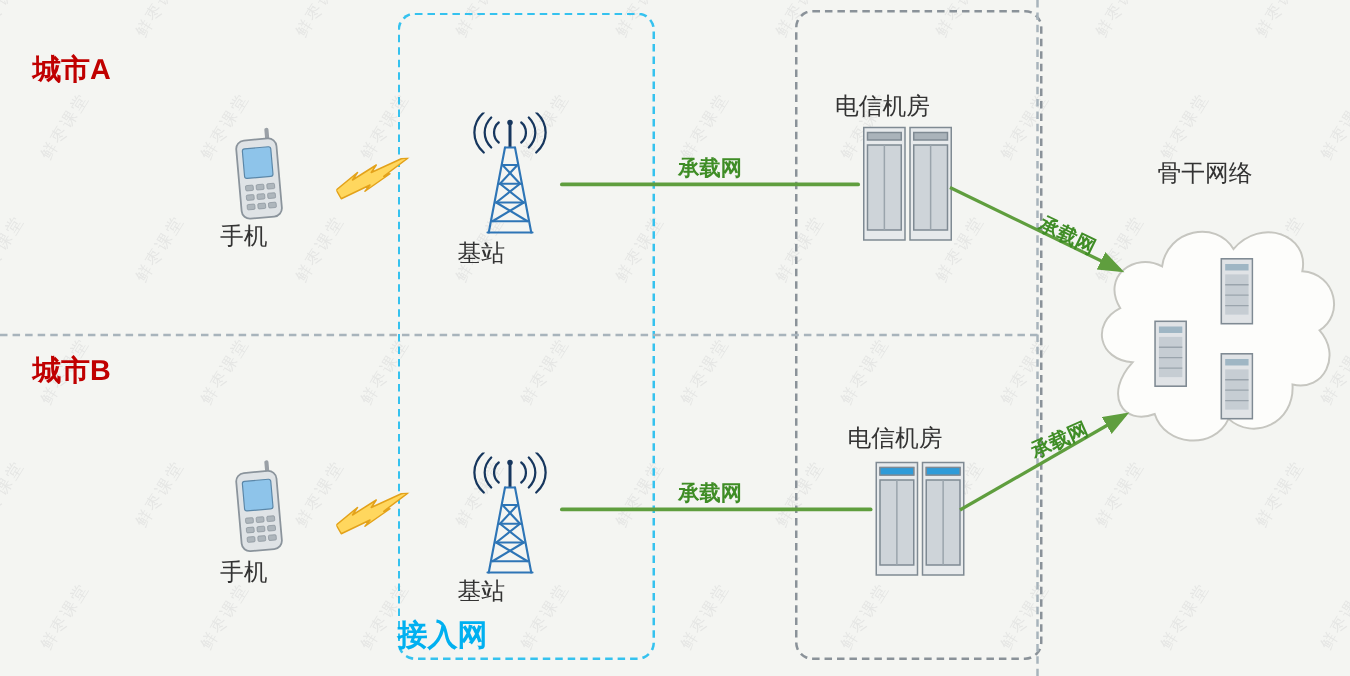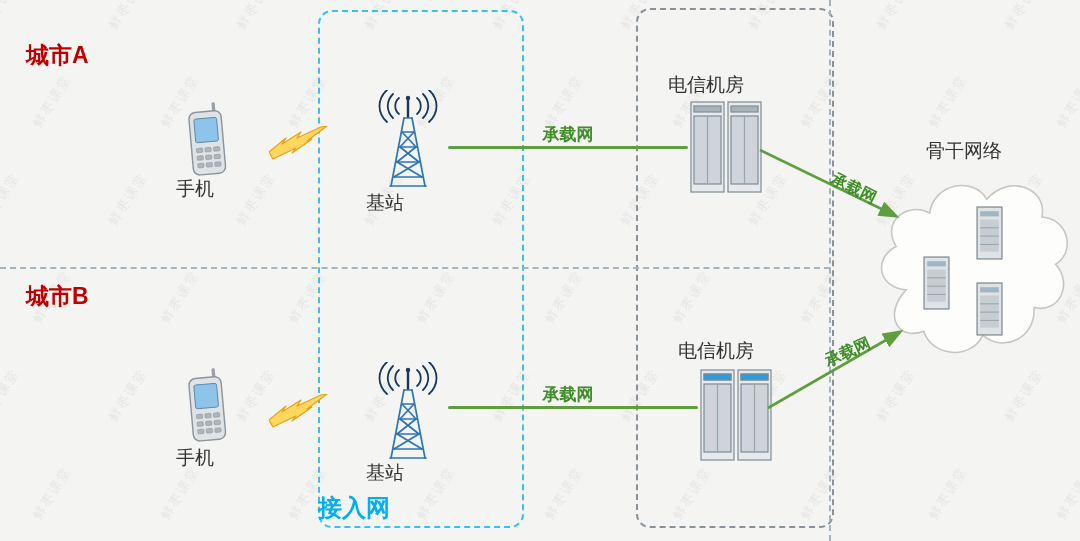--- a/index.html
+++ b/index.html
@@ -222,21 +222,21 @@
     <use href="#sym-cabinet"></use>
     <rect x="6" y="10" width="27" height="6" fill="#2f9bd8" stroke="#7f8a93" stroke-width="1"></rect>
     <rect x="43" y="10" width="27" height="6" fill="#2f9bd8" stroke="#7f8a93" stroke-width="1"></rect>
   </svg>
 
   <svg class="abs" style="left:866px;top:156px;" width="212" height="248" viewBox="0 0 214 252">
     <path d="M 40,136 C 12,134 6,104 30,92 C 14,66 42,46 64,58 C 68,28 108,20 122,44
              C 144,18 184,32 178,62 C 206,64 212,98 192,110 C 210,130 196,160 170,154
              C 172,186 138,200 118,182 C 106,208 66,204 58,178 C 32,188 16,162 40,136 Z" fill="#fdfdfb" stroke="#c6c6c0" stroke-width="1.6"></path>
   </svg>
-  <div class="abs node-label" style="left:926px;top:138px;width:96px;">骨干网络</div>
+  <div class="abs node-label" style="left:926px;top:126px;width:96px;">骨干网络</div>
 
   <svg class="abs" style="left:976px;top:206px;" width="27" height="54" viewBox="0 0 26 52">
       <use href="#sym-minicab"></use>
     </svg>
   <svg class="abs" style="left:923px;top:256px;" width="27" height="54" viewBox="0 0 26 52">
       <use href="#sym-minicab"></use>
     </svg>
   <svg class="abs" style="left:976px;top:282px;" width="27" height="54" viewBox="0 0 26 52">
       <use href="#sym-minicab"></use>
     </svg>

